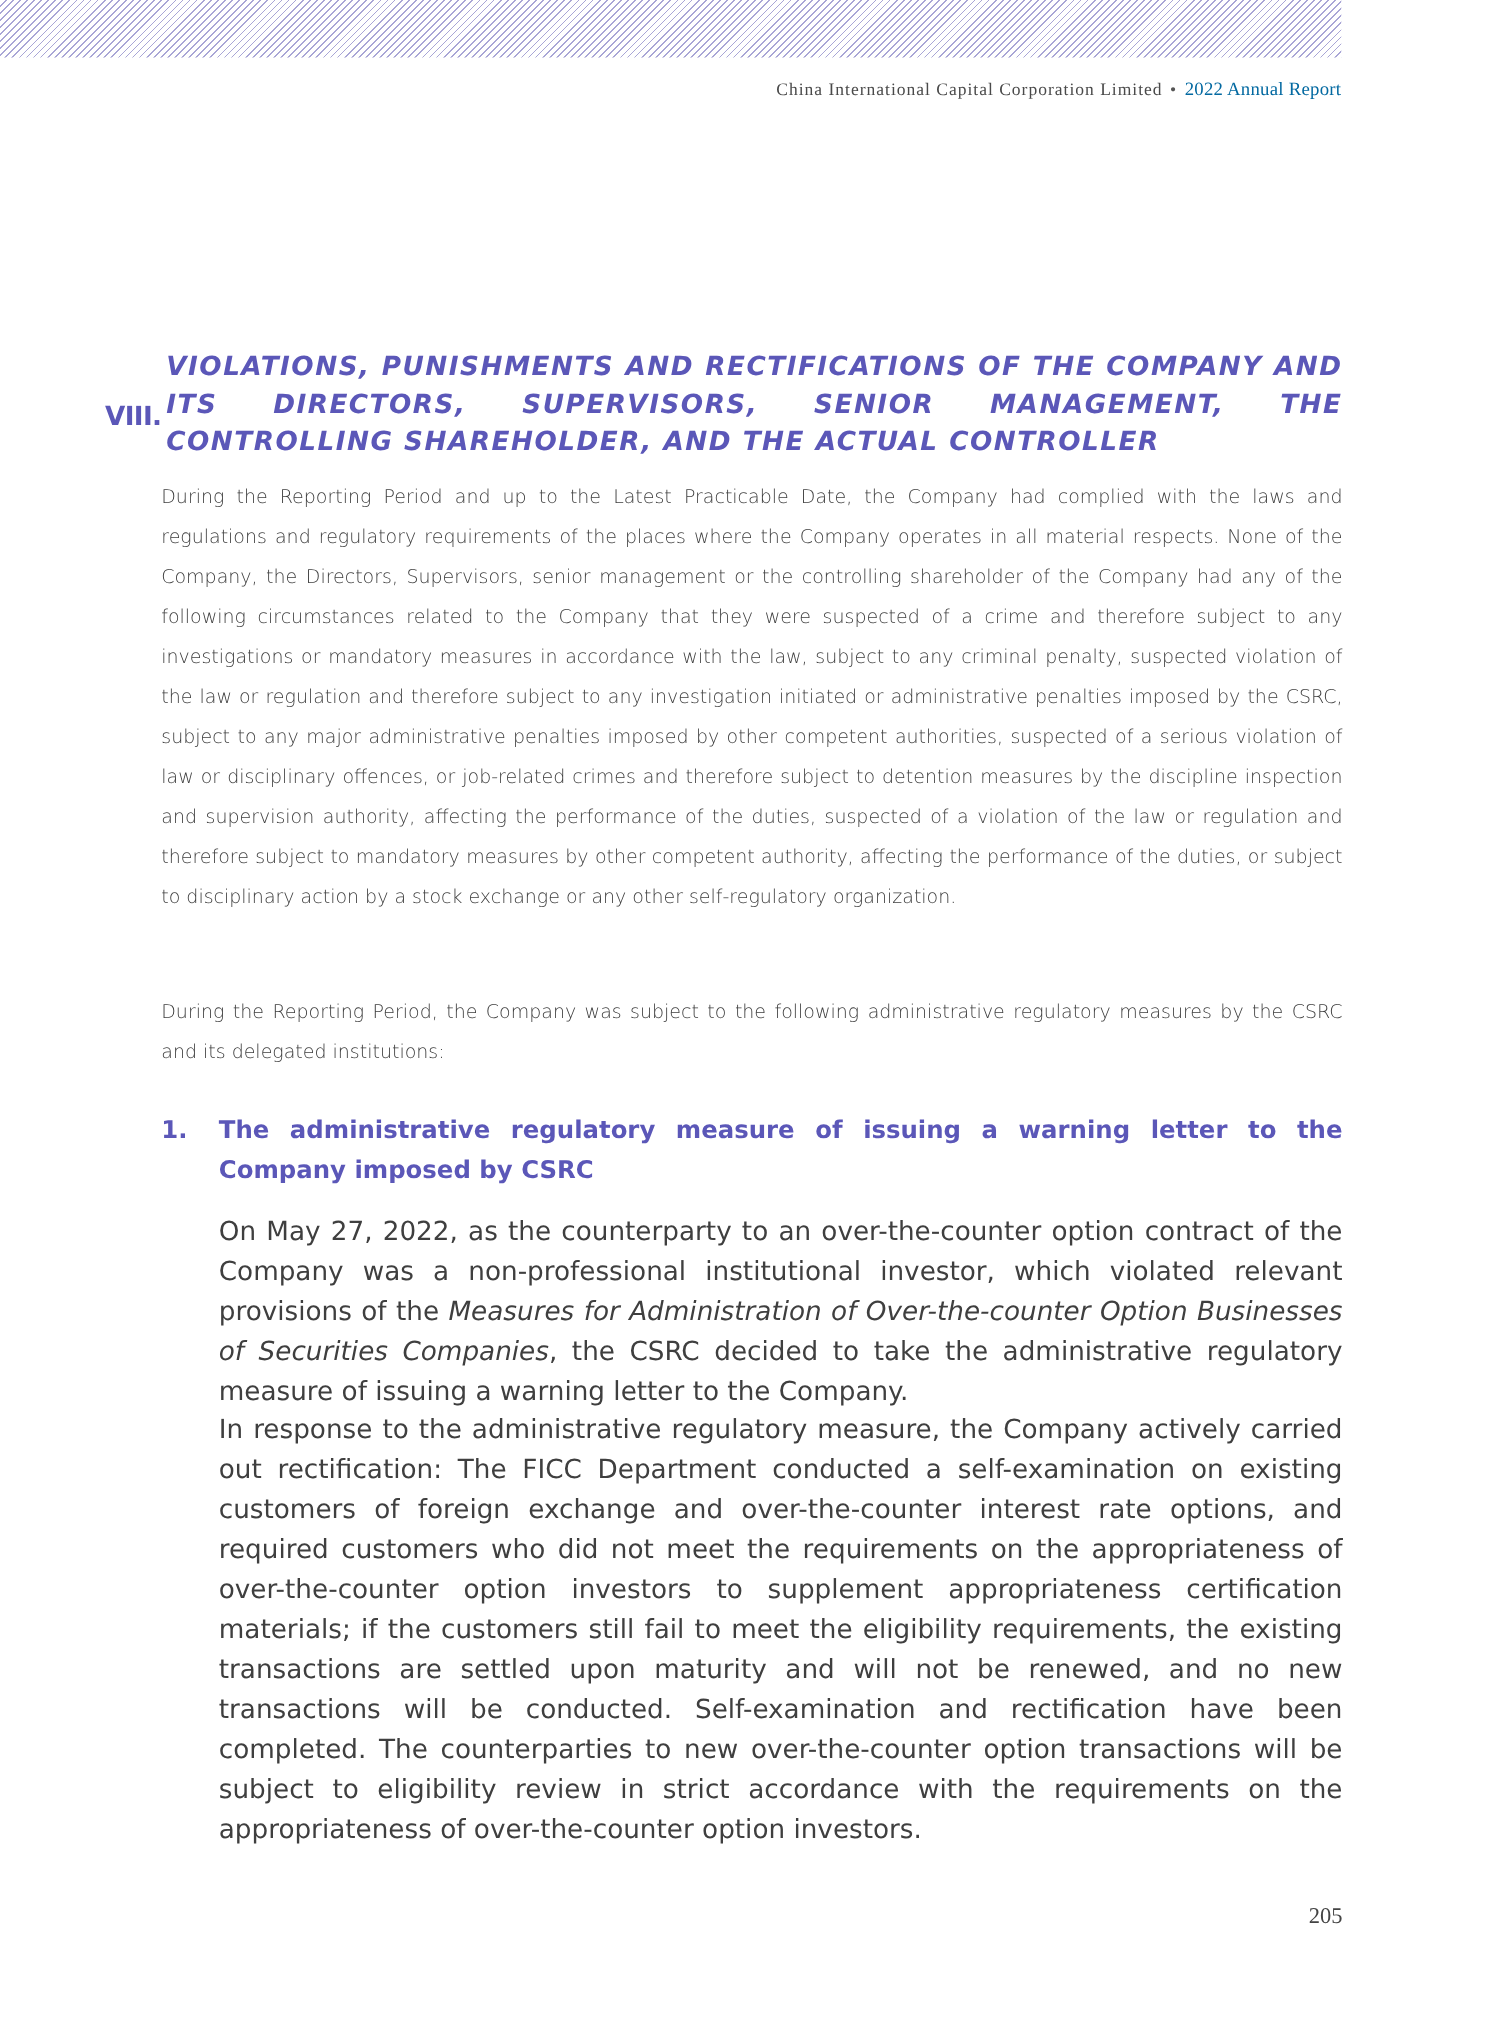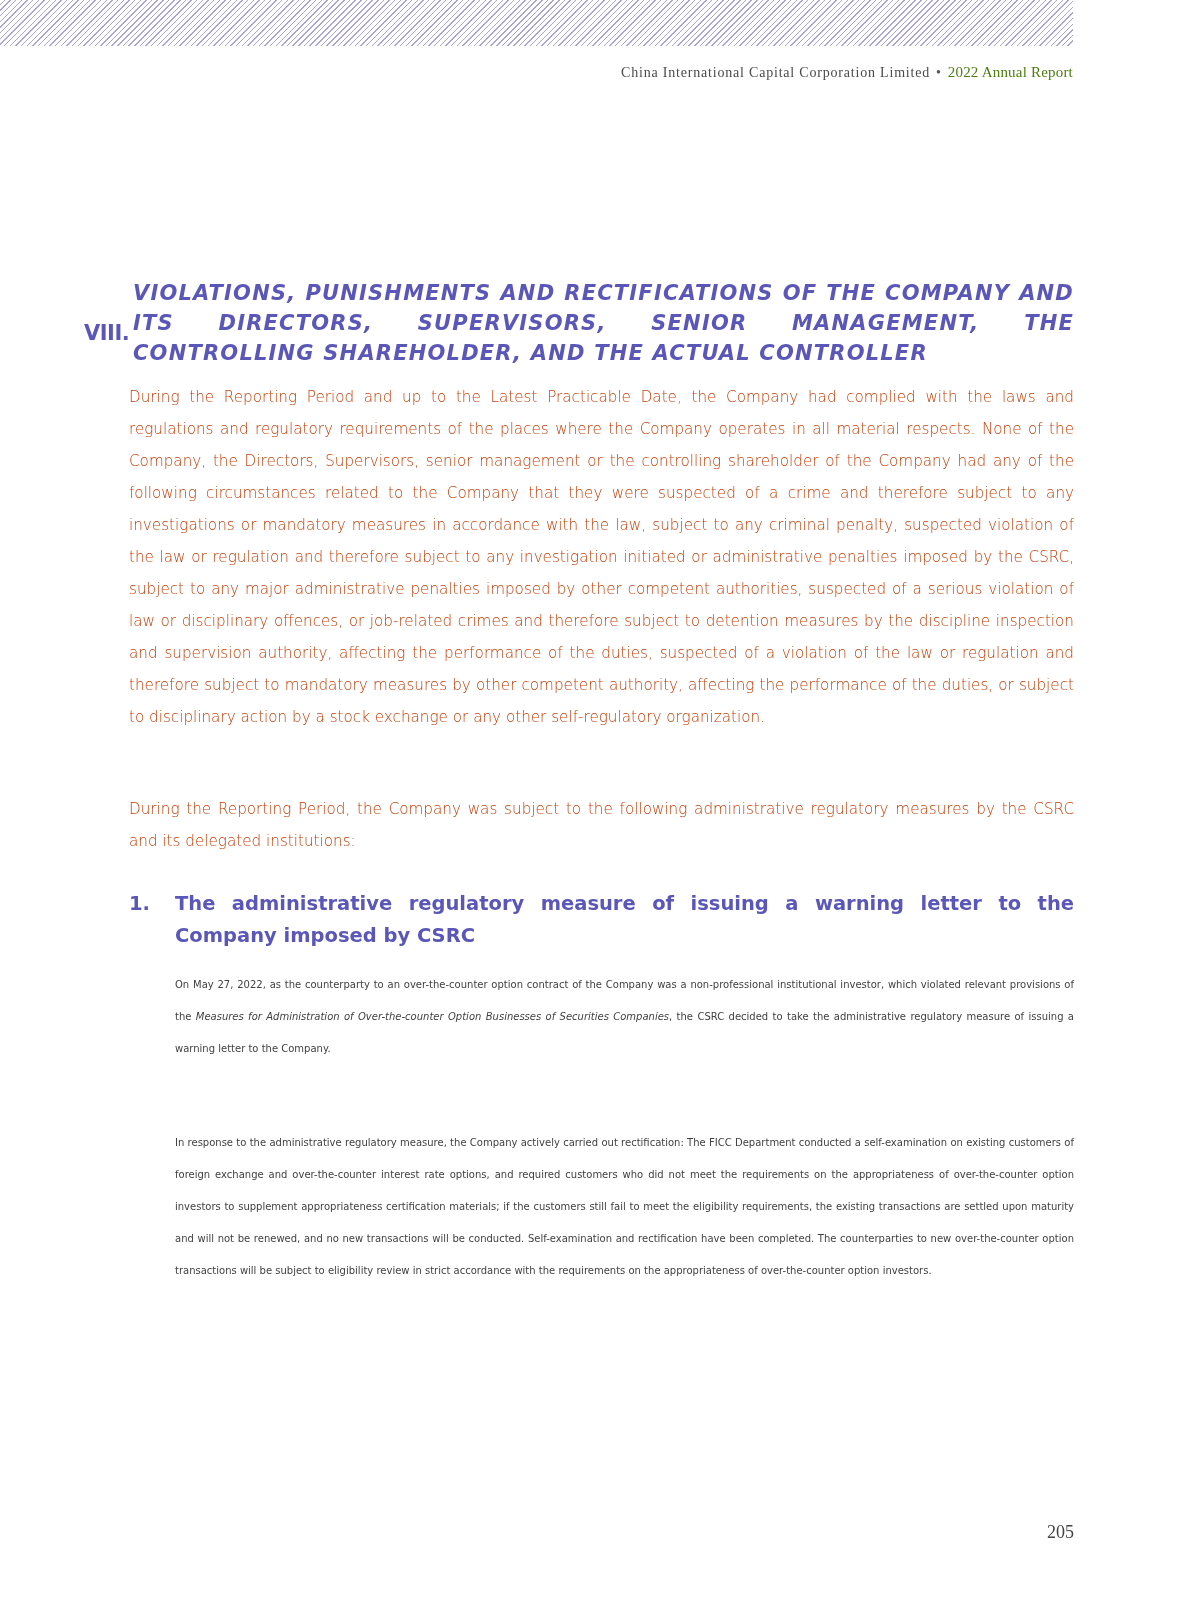--- a/index.html
+++ b/index.html
@@ -7,45 +7,45 @@
     .hatch {
       position: absolute; left: 0; top: 0; width: 1073px; height: 46px;
       background-image: repeating-linear-gradient(135deg, #ffffff 0px, #ffffff 3px, #a9a6d6 3px, #a9a6d6 4px);
     }
     .running-head {
       position: absolute; right: 117px; top: 64px; font-family: "Liberation Serif", serif;
       font-size: 14px; letter-spacing: 0.8px; color: #5a5a5a; white-space: nowrap;
     }
     .running-head .company { color: #4a4a4a; margin-left: 40px; }
     .running-head .dot { margin: 0 6px; color: #555; }
-    .running-head .report { color: #4d7c0f; font-size: 15px; letter-spacing: 0.2px; }
+    .running-head .report { color: #0369a1; font-size: 15px; letter-spacing: 0.2px; }
     .section-head {
       position: absolute; left: 84px; top: 278px; width: 990px;
       color: #5b57b8; font-family: "DejaVu Sans", sans-serif; font-weight: bold;
       font-size: 21px; line-height: 30px; letter-spacing: 1.2px;
     }
     .section-head .num { position: absolute; left: 0; top: 0; letter-spacing: -0.5px; font-size: 21px; margin-top: 40px; }
     .section-head .title { margin-left: 49px; display: block; text-align: justify; font-style: italic; }
     .body {
       position: absolute; left: 129px; width: 945px;
       font-family: "DejaVu Sans", sans-serif; font-size: 15.2px; line-height: 32px;
-      color: #c2410c; text-align: justify; font-weight: 300;
+      color: #404040; text-align: justify; font-weight: 300;
     }
     .p1 { top: 381px; }
     .p2 { top: 793px; }
     .sub-head {
       position: absolute; left: 129px; top: 888px; width: 945px;
       color: #5b57b8; font-weight: bold; font-size: 19.5px; line-height: 32px;
       font-family: "DejaVu Sans", sans-serif;
     }
     .sub-head .num { position: absolute; left: 0; top: 0; }
     .sub-head .title { display: block; margin-left: 46px; text-align: justify; }
     .sub-body {
       position: absolute; left: 175px; width: 899px;
-      font-family: "DejaVu Sans", sans-serif; font-size: 10px; line-height: 32px;
+      font-family: "DejaVu Sans", sans-serif; font-size: 21px; line-height: 32px;
       color: #3f3f3f; text-align: justify;
     }
     .p3 { top: 969px; }
     .p4 { top: 1127px; }
     .page-num {
       position: absolute; right: 116px; top: 1522px;
       font-family: "Liberation Serif", serif; font-size: 18px; color: #444;
     }
     em { font-style: italic; }
   </style>

